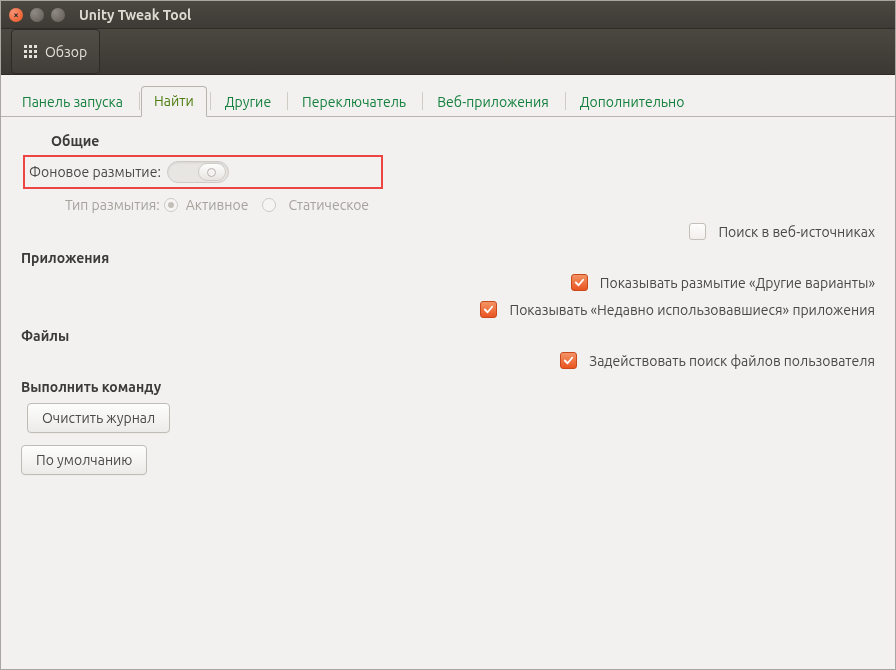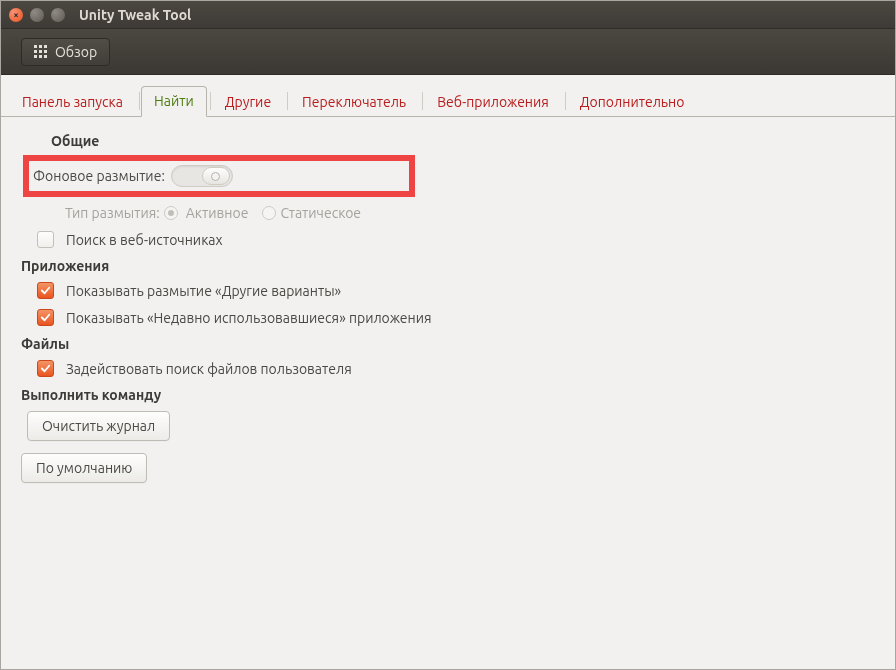--- a/index.html
+++ b/index.html
@@ -41,22 +41,21 @@
   .win-close { background: radial-gradient(circle at 30% 30%, #f79274, #e95420); }
   .win-min   { background: radial-gradient(circle at 30% 30%, #8f8b84, #5f5b54); }
   .win-max   { background: radial-gradient(circle at 30% 30%, #8f8b84, #5f5b54); }
   .titlebar .title { margin-left: 6px; }
 
   
   .toolbar {
     height: 46px;
     background: linear-gradient(to bottom, #4b4741 0%, #3b3732 100%);
     display: flex;
-    align-items: center;
-    padding: 0 20px;
+    padding: 0 10px;
     gap: 0;
     border-bottom: 1px solid #2f2b27;
   }
   .tool-btn {
     display: flex; align-items: center; gap: 8px;
     padding: 5px 12px;
     border: 1px solid #2e2a25;
     border-radius: 4px;
     background: linear-gradient(to bottom, #514d47, #413d38);
     color: #e3e0da;
@@ -77,21 +76,21 @@
     align-items: flex-end;
     padding: 10px 8px 0 8px;
     border-bottom: 1px solid #b8b4ae;
     background: #f2f1f0;
   }
   .tab {
     padding: 6px 12px 7px 12px;
     margin-right: 2px;
     border: 1px solid transparent;
     border-bottom: none;
-    color: #b91c1c;
+    color: #15803d;
     font-size: 14px;
     border-radius: 4px 4px 0 0;
     cursor: pointer;
     position: relative;
     top: 1px;
   }
   .tab.active {
     background: #f2f1f0;
     border-color: #b8b4ae;
     color: #4d7c0f;
@@ -113,27 +112,28 @@
     font-weight: bold;
     color: #3c3b37;
     margin: 8px 0 6px 0;
   }
   .row {
     display: flex;
     align-items: center;
     margin: 6px 0;
     padding: 2px 0 2px 16px;
     gap: 6px;
+    justify-content: flex-end;
   }
   .highlight-box {
-    border: 6px solid #ef4444;
+    border: 2px solid #ef4444;
     padding: 4px 8px 4px 4px;
     margin-left: 2px;
     margin-top: 0;
-    width: 392px;
+    width: 360px;
   }
   .highlight-inner {
     display: flex; align-items: center; gap: 6px;
   }
   .label { color: #4a4944; }
   .muted { color: #a6a39d; }
 
   
   .switch {
     width: 62px; height: 22px;
@@ -265,21 +265,21 @@
       </div>
     </div>
 
     <div class="radio-row">
       <span class="muted">Тип размытия:</span>
       <span class="radio-group">
         <span style="display:inline-flex;align-items:center;gap:4px;">
           <span class="radio checked disabled"></span>
           <span class="muted">Активное</span>
         </span>
-        <span style="display:inline-flex;align-items:center;gap:0;text-align:right;">
+        <span style="display:inline-flex;align-items:center;gap:8px;text-align:right;">
           <span class="radio disabled"></span>
           <span class="muted">Статическое</span>
         </span>
       </span>
     </div>
 
     <div class="row">
       <span class="checkbox">
         
       </span>

